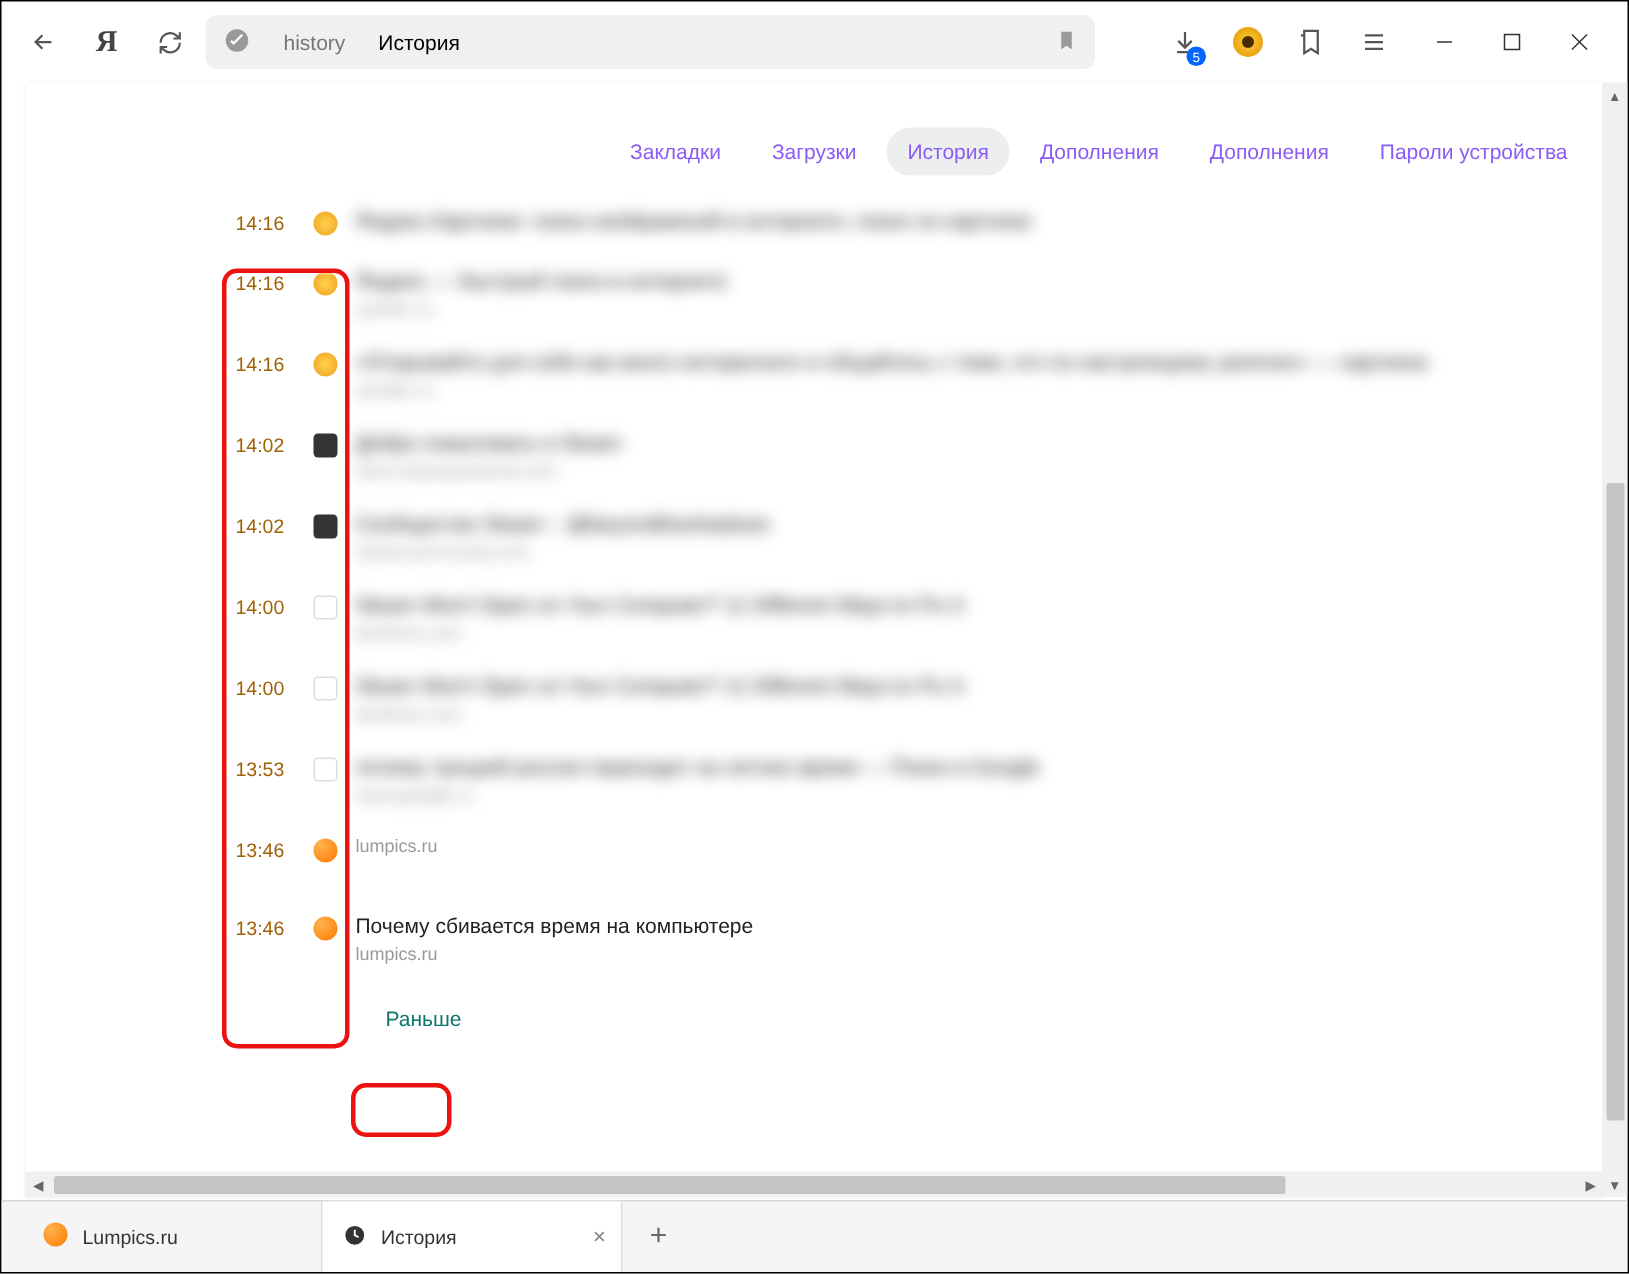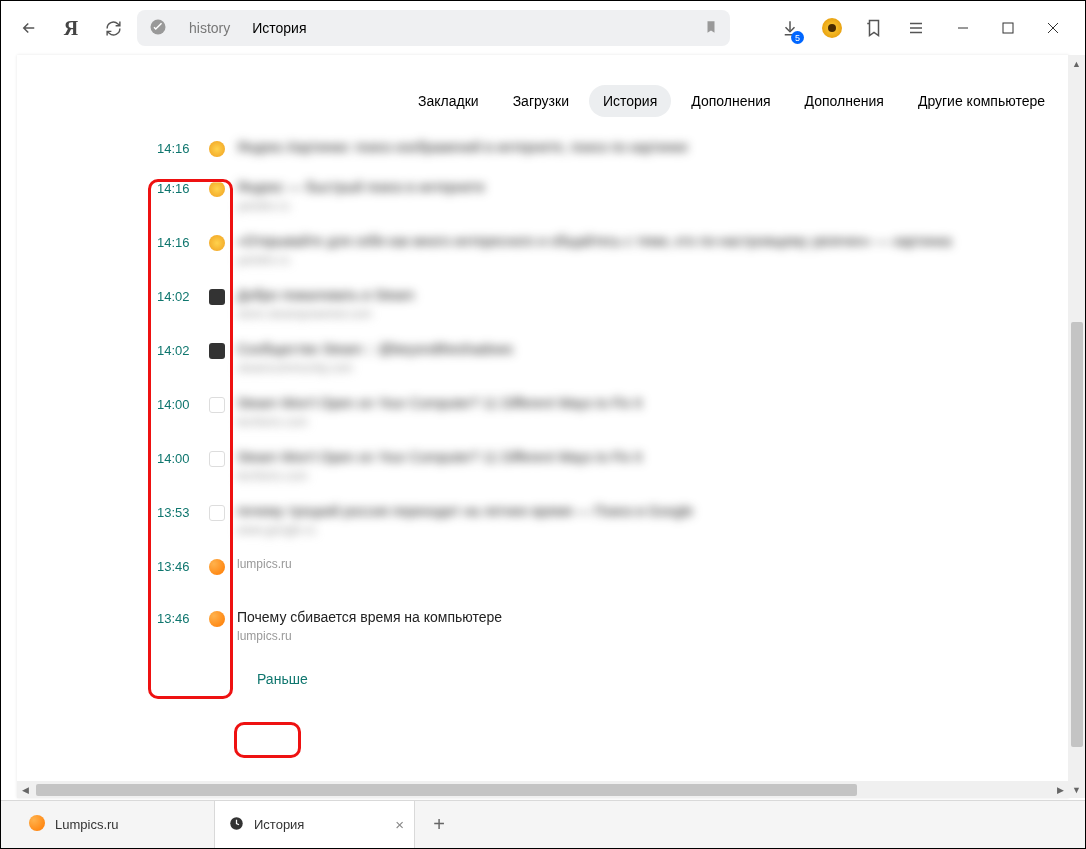--- a/index.html
+++ b/index.html
@@ -81,40 +81,40 @@
   display: flex;
   gap: 6px;
   padding: 30px 0 12px 0;
   justify-content: flex-end;
   padding-right: 10px;
 }
 .nav-tab {
   padding: 8px 14px;
   border-radius: 16px;
   font-size: 14px;
-  color: #000000;
+  color: #8b5cf6;
   cursor: pointer;
 }
 .nav-tab.active { background: #eceef0; }
 
 
 .history {
   padding: 0 0 20px 0;
 }
 .history-row {
   display: flex;
   align-items: flex-start;
   padding: 10px 0 10px 0;
   min-height: 52px;
 }
 .history-row.short { min-height: 40px; }
 .h-time {
   width: 180px;
   padding-left: 140px;
-  color: #0f766e;
+  color: #a16207;
   font-size: 13px;
   flex-shrink: 0;
   padding-top: 2px;
 }
 .h-icon {
   width: 40px;
   display: flex;
   align-items: flex-start;
   justify-content: center;
   flex-shrink: 0;
@@ -329,21 +329,21 @@
   </div>
 </div>
 
 <div class="content-area">
   <div class="nav-tabs" id="nav-tabs">
       <div class="nav-tab">Закладки</div>
       <div class="nav-tab">Загрузки</div>
       <div class="nav-tab active">История</div>
       <div class="nav-tab">Дополнения</div>
       <div class="nav-tab">Дополнения</div>
-      <div class="nav-tab">Другие компьютере</div>
+      <div class="nav-tab">Пароли устройства</div>
     </div>
   <div class="history" id="history-list"><div class="history-row short">
         <div class="h-time">14:16</div>
         <div class="h-icon">
           <div class="favicon fav-yellow"></div>
         </div>
         <div class="h-body blurred">
           <div class="h-title">Яндекс.Картинки: поиск изображений в интернете, поиск по картинке</div>
         </div>
       </div><div class="history-row">

